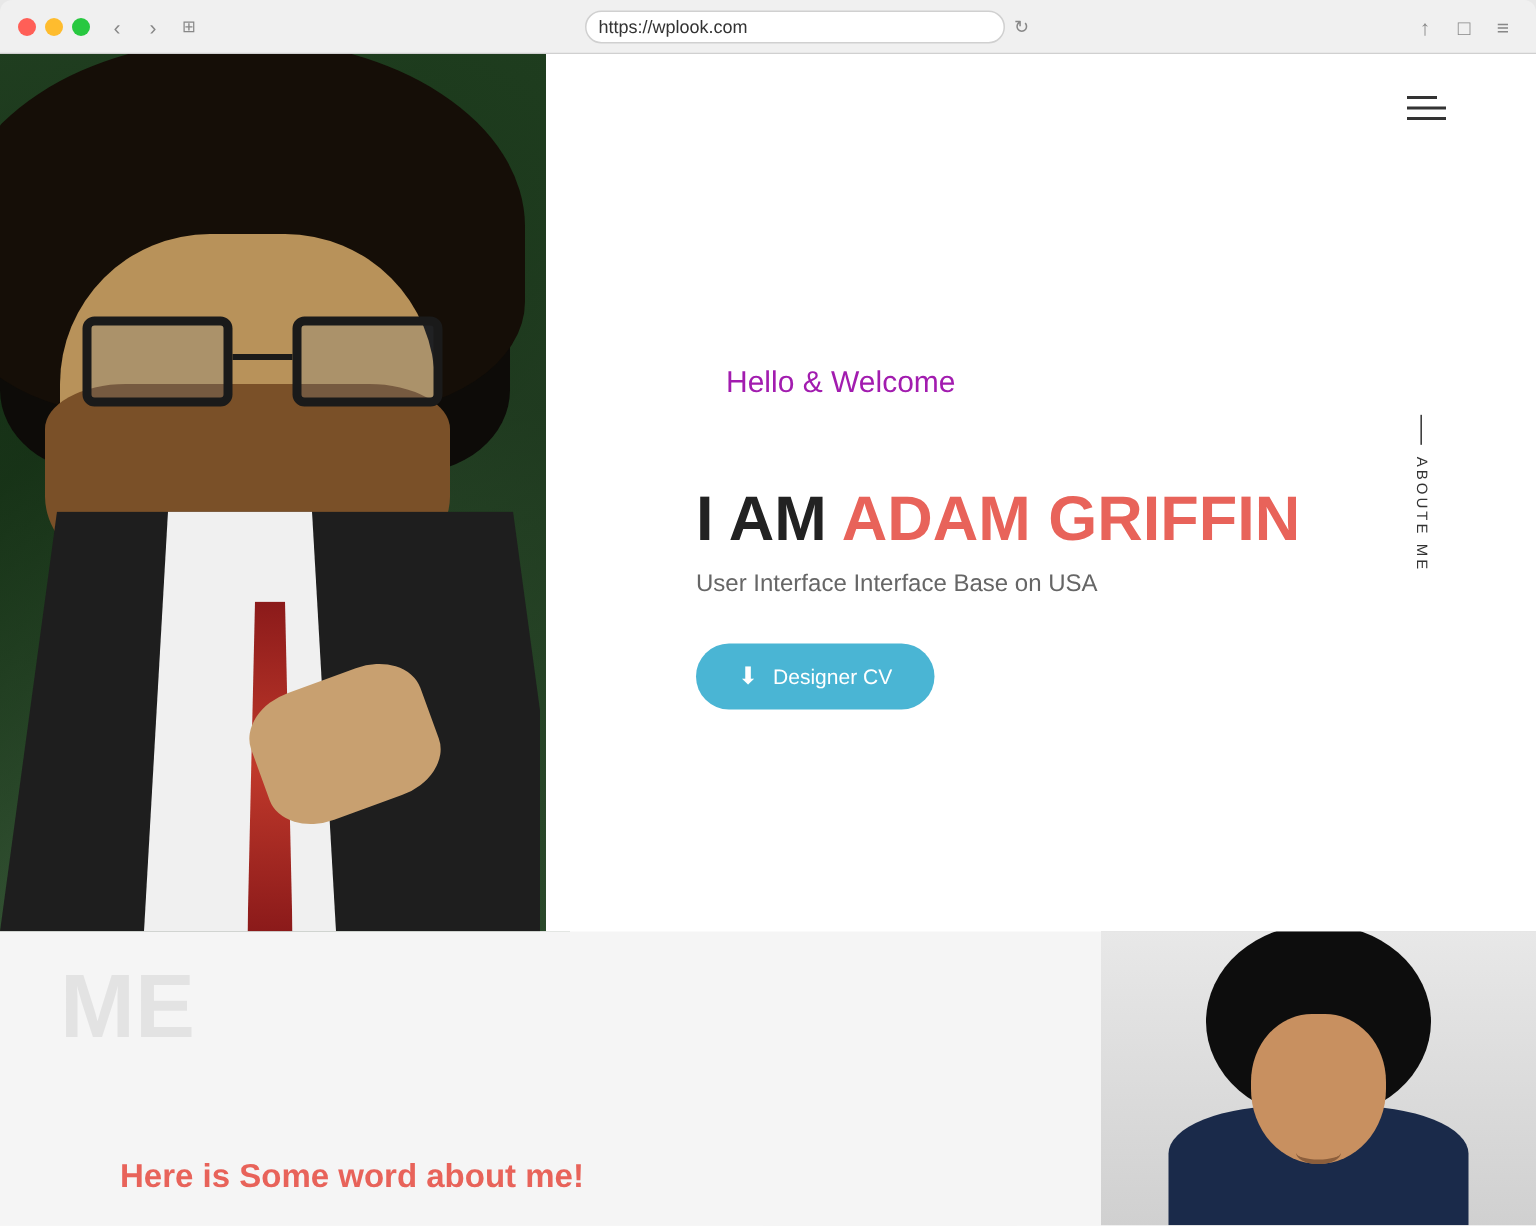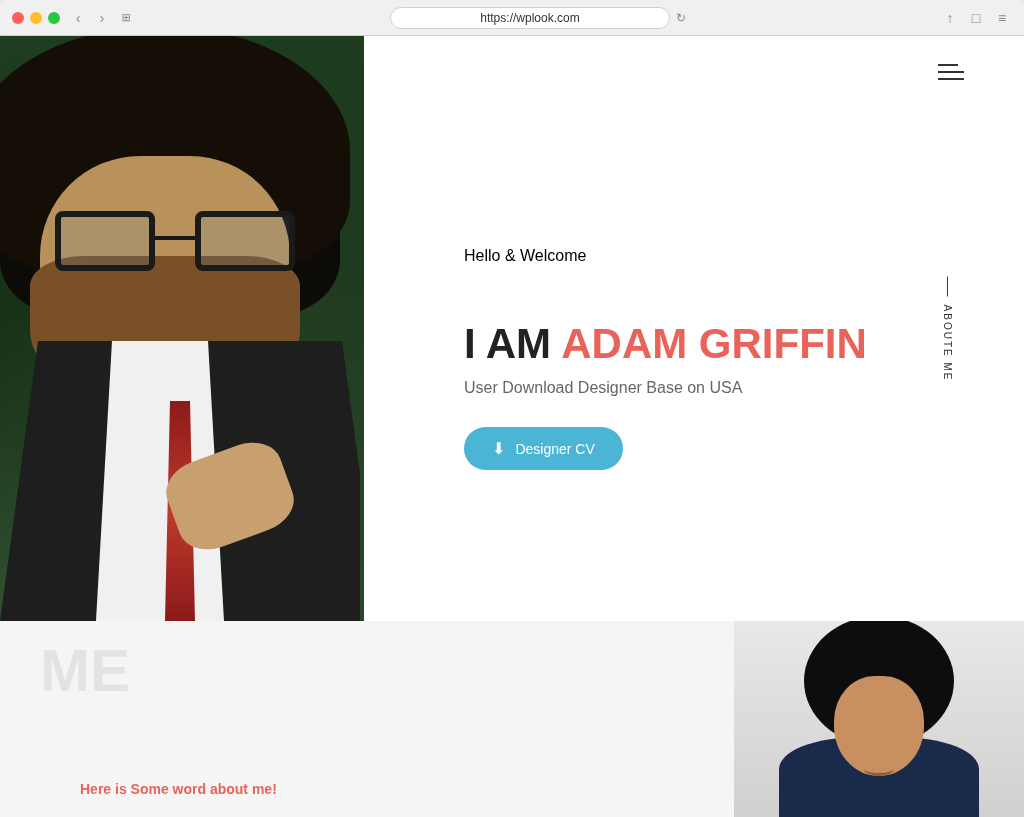--- a/index.html
+++ b/index.html
@@ -64,21 +64,20 @@
       display: flex;
       justify-content: center;
       align-items: center;
     }
     .address-input {
       width: 280px;
       height: 22px;
       border-radius: 11px;
       border: 1px solid #d0d0d0;
       background: white;
-      text-align: center;
       font-size: 12px;
       color: #333;
       padding: 0 8px;
       outline: none;
     }
     .refresh-icon {
       margin-left: 6px;
       color: #888;
       font-size: 12px;
       cursor: pointer;
@@ -261,24 +260,25 @@
       gap: 8px;
       white-space: nowrap;
     }
     .side-label-line {
       width: 20px;
       height: 1px;
       background: #333;
     }
 
     .hero-greeting {
-      font-size: 16px;
-      color: #000000;
+      font-size: 20px;
+      color: #a21caf;
       margin-bottom: 8px;
       font-weight: 400;
+      margin-left: 20px;
     }
 
     .hero-title {
       font-size: 42px;
       font-weight: 800;
       color: #222;
       margin-bottom: 12px;
       line-height: 1.1;
       margin-top: 48px;
     }
@@ -335,21 +335,21 @@
     .about-text-content {
       position: absolute;
       left: 80px;
       bottom: 20px;
       display: flex;
       align-items: center;
       gap: 4px;
     }
 
     .about-heading {
-      font-size: 14px;
+      font-size: 22px;
       font-weight: 700;
       color: #e8635a;
     }
 
     
     .person-right {
       position: absolute;
       right: 0;
       bottom: 0;
       width: 290px;
@@ -489,21 +489,21 @@
         <div class="side-label-line"></div>
         <span>ABOUTE ME</span>
       </div>
 
       <p class="hero-greeting">Hello &amp; Welcome</p>
 
       <h1 class="hero-title">
         <span>I AM </span><span class="hero-title-name">ADAM GRIFFIN</span>
       </h1>
 
-      <p class="hero-subtitle">User Download Designer Base on USA</p>
+      <p class="hero-subtitle">User Interface Interface Base on USA</p>
 
       <button class="download-btn">
         <span class="download-icon">⬇</span>
         <span>Designer CV</span>
       </button>
 
     </div>
 
   </div>
 

